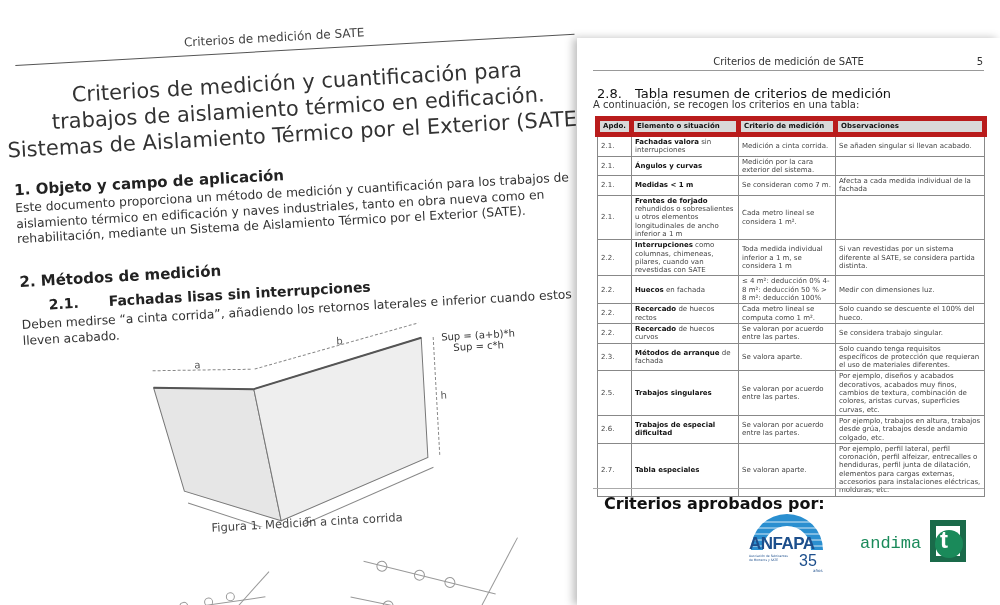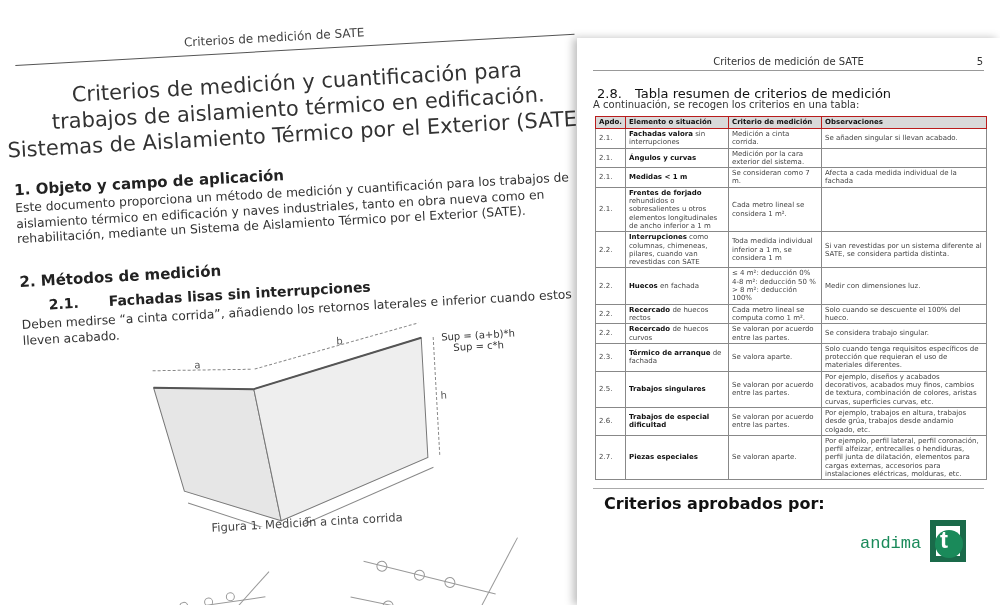--- a/index.html
+++ b/index.html
@@ -21,21 +21,21 @@
   .formula{position:absolute;left:470px;top:360px;font-size:10px;line-height:11px;color:#333;text-align:center;}
   .page-right{position:absolute;left:577px;top:0;width:423px;height:605px;background:#fff;box-shadow:-4px 0 8px rgba(0,0,0,0.25);}
   .pr-upper{position:absolute;left:577px;top:0;width:423px;height:38px;background:#fff;border-bottom:1px solid #ccc;}
   .pr-header{position:absolute;left:0;width:423px;top:56px;text-align:center;font-size:10px;color:#333;}
   .pr-pagenum{position:absolute;right:17px;top:56px;font-size:10px;color:#333;}
   .pr-header-line{position:absolute;left:16px;right:16px;top:70px;border-top:1px solid #999;}
   .pr-h{position:absolute;left:20px;top:86px;font-size:13px;font-weight:normal;color:#111;}
   .pr-h .num{display:inline-block;width:38px;}
   .pr-intro{position:absolute;left:16px;top:99px;font-size:10px;color:#333;}
   table.crit{position:absolute;left:18px;top:116px;width:392px;border-collapse:collapse;font-size:7px;line-height:8.3px;color:#444;}
-  table.crit th{background:#d9d9d9;text-align:left;font-weight:bold;color:#111;border:1px solid #b91c1c;padding:1px 3px;height:9px;}
+  table.crit th{background:#d9d9d9;text-align:left;font-weight:bold;color:#111;border:5px solid #b91c1c;padding:1px 3px;height:9px;}
   table.crit td{border:1px solid #888;padding:1px 3px;vertical-align:middle;}
   table.crit td b{color:#111;}
   .c1{width:23px;}.c2{width:96px;margin-left:14px;}.c3{width:86px;}
   .approved{position:absolute;left:27px;top:494px;font-size:16px;font-weight:bold;color:#111;}
   .approved-line{position:absolute;left:16px;right:16px;top:488px;border-top:1px solid #aaa;}
   .logo-aisla{position:absolute;left:18px;top:525px;width:130px;height:40px;}
   .logo-anfapa{position:absolute;left:170px;top:510px;width:80px;height:70px;}
   .logo-andimat{position:absolute;left:283px;top:520px;width:110px;height:40px;}
 </style>
 </head>
@@ -162,49 +162,65 @@
           <td>Solo cuando se descuente el 100% del hueco.</td>
         </tr>
         <tr style="height:18px">
           <td>2.2.</td>
           <td><b>Recercado</b><span> de huecos curvos</span></td>
           <td>Se valoran por acuerdo entre las partes.</td>
           <td>Se considera trabajo singular.</td>
         </tr>
         <tr style="height:26px">
           <td>2.3.</td>
-          <td><b>Térmico de arranque</b><span> de fachada</span></td>
+          <td><b>Métodos de arranque</b><span> de fachada</span></td>
           <td>Se valora aparte.</td>
           <td>Solo cuando tenga requisitos específicos de protección que requieran el uso de materiales diferentes.</td>
         </tr>
         <tr style="height:35px">
           <td>2.5.</td>
           <td><b>Trabajos singulares</b><span></span></td>
           <td>Se valoran por acuerdo entre las partes.</td>
           <td>Por ejemplo, diseños y acabados decorativos, acabados muy finos, cambios de textura, combinación de colores, aristas curvas, superficies curvas, etc.</td>
         </tr>
         <tr style="height:27px">
           <td>2.6.</td>
           <td><b>Trabajos de especial dificultad</b><span></span></td>
           <td>Se valoran por acuerdo entre las partes.</td>
           <td>Por ejemplo, trabajos en altura, trabajos desde grúa, trabajos desde andamio colgado, etc.</td>
         </tr>
         <tr style="height:44px">
           <td>2.7.</td>
-          <td><b>Piezas especiales</b><span></span></td>
+          <td><b>Tabla especiales</b><span></span></td>
           <td>Se valoran aparte.</td>
           <td>Por ejemplo, perfil lateral, perfil coronación, perfil alfeizar, entrecalles o hendiduras, perfil junta de dilatación, elementos para cargas externas, accesorios para instalaciones eléctricas, molduras, etc.</td>
         </tr>
       </tbody>
     </table>
 
     <div class="approved-line"></div>
     <div class="approved">Criterios aprobados por:</div>
 
 
+    <div class="logo-anfapa">
+      <svg style="position:absolute;left:0;top:0" width="80" height="40" viewBox="0 0 80 40">
+        <path d="M4,40 A36,36 0 0 1 76,40 L64,40 A24,24 0 0 0 16,40 Z" fill="#2a8fd0"></path>
+        <g stroke="#fff" stroke-width="0.8">
+            <line x1="0" y1="12" x2="80" y2="12"></line>
+            <line x1="0" y1="18" x2="80" y2="18"></line>
+            <line x1="0" y1="24" x2="80" y2="24"></line>
+            <line x1="0" y1="30" x2="80" y2="30"></line>
+            <line x1="0" y1="36" x2="80" y2="36"></line>
+          </g>
+      </svg>
+      <div style="position:absolute;left:2px;top:24px;font-size:17px;font-weight:bold;color:#1d4f8c;font-family:'Liberation Sans',sans-serif;letter-spacing:-0.5px">ANFAPA</div>
+      <div style="position:absolute;left:2px;top:45px;width:40px;font-size:3px;line-height:3.5px;color:#1d4f8c">Asociación de Fabricantes de Morteros y SATE</div>
+      <div style="position:absolute;left:52px;top:42px;font-size:16px;color:#1d4f8c;font-family:'Liberation Sans',sans-serif">35</div>
+      <div style="position:absolute;left:66px;top:58px;font-size:4px;color:#1d4f8c">años</div>
+    </div>
 
     <div class="logo-andimat">
       <div style="position:absolute;left:0;top:14px;font-size:17px;color:#1a8a5a;font-family:Liberation Mono, monospace">andima</div>
       <div style="position:absolute;left:70px;top:0;width:36px;height:42px;background:#1a6a4a;border:2px solid #1a6a4a;box-sizing:border-box">
         <div style="position:absolute;left:4px;top:4px;width:24px;height:30px;background:#fff"></div>
         <div style="position:absolute;left:3px;top:8px;width:28px;height:28px;border-radius:50%;background:#1a8a5a"></div>
         <div style="position:absolute;left:8px;top:4px;font-size:24px;font-weight:bold;color:#fff;font-family:'Liberation Sans',sans-serif">t</div>
       </div>
     </div>
   </div>

